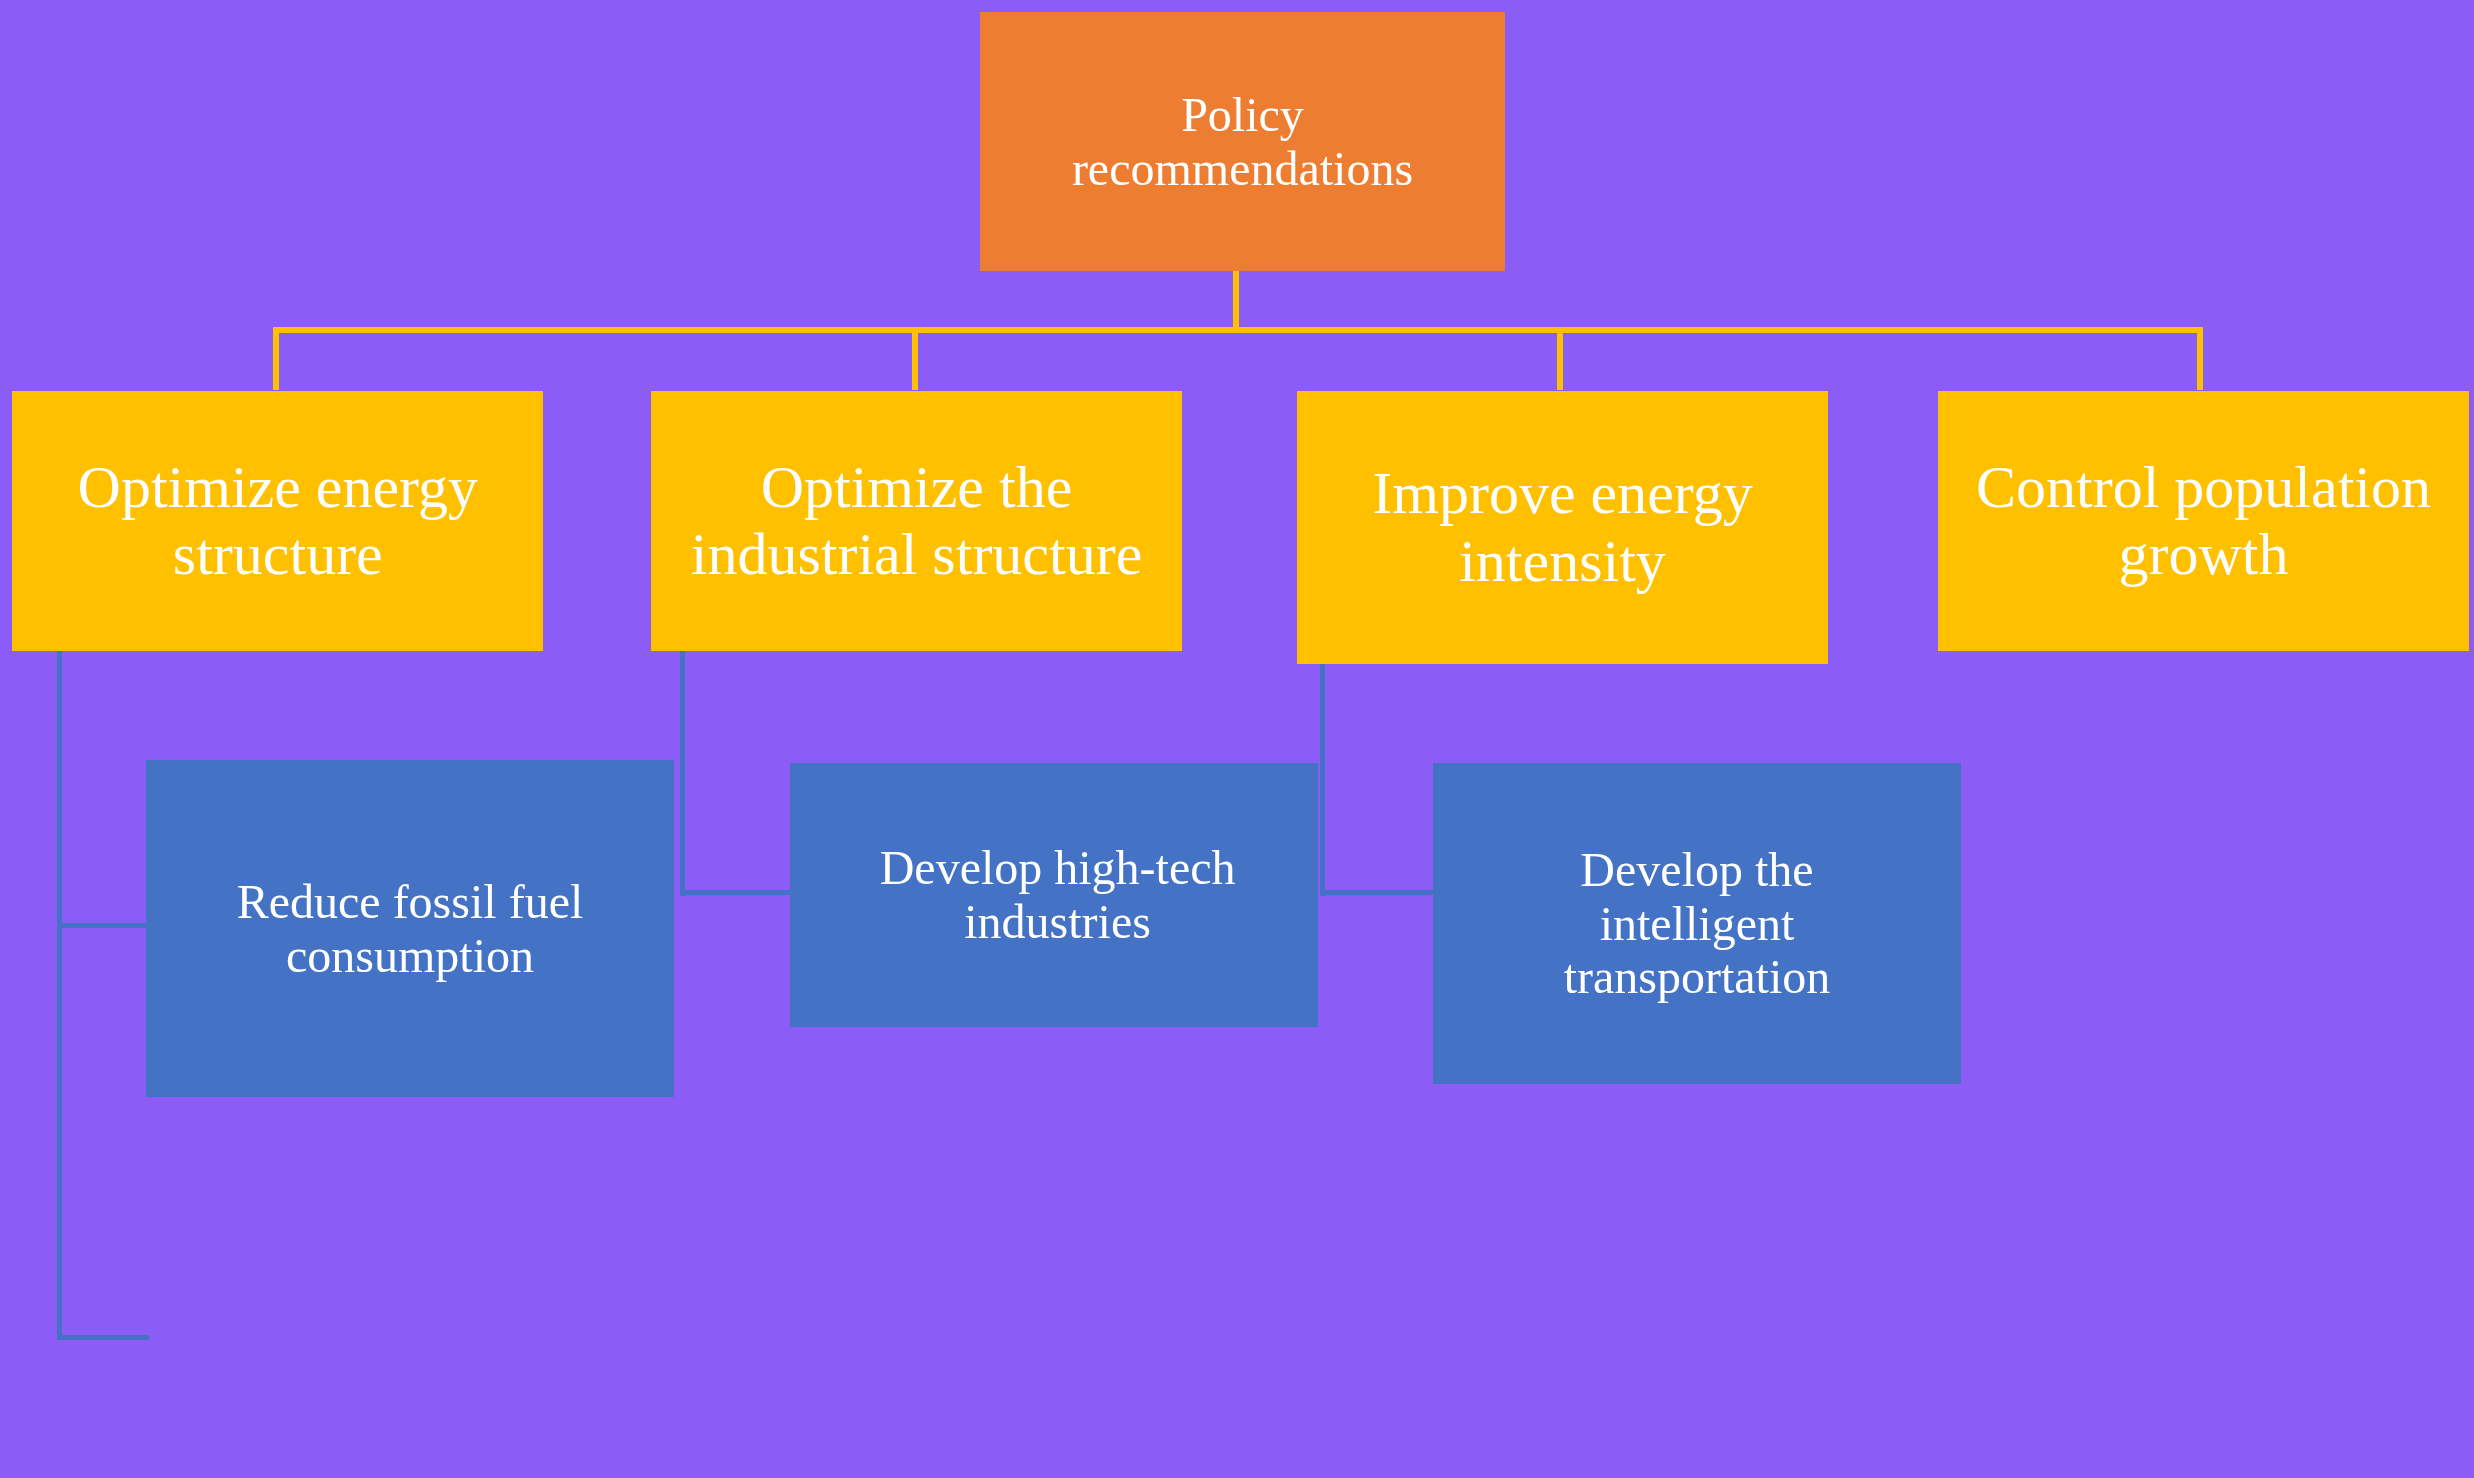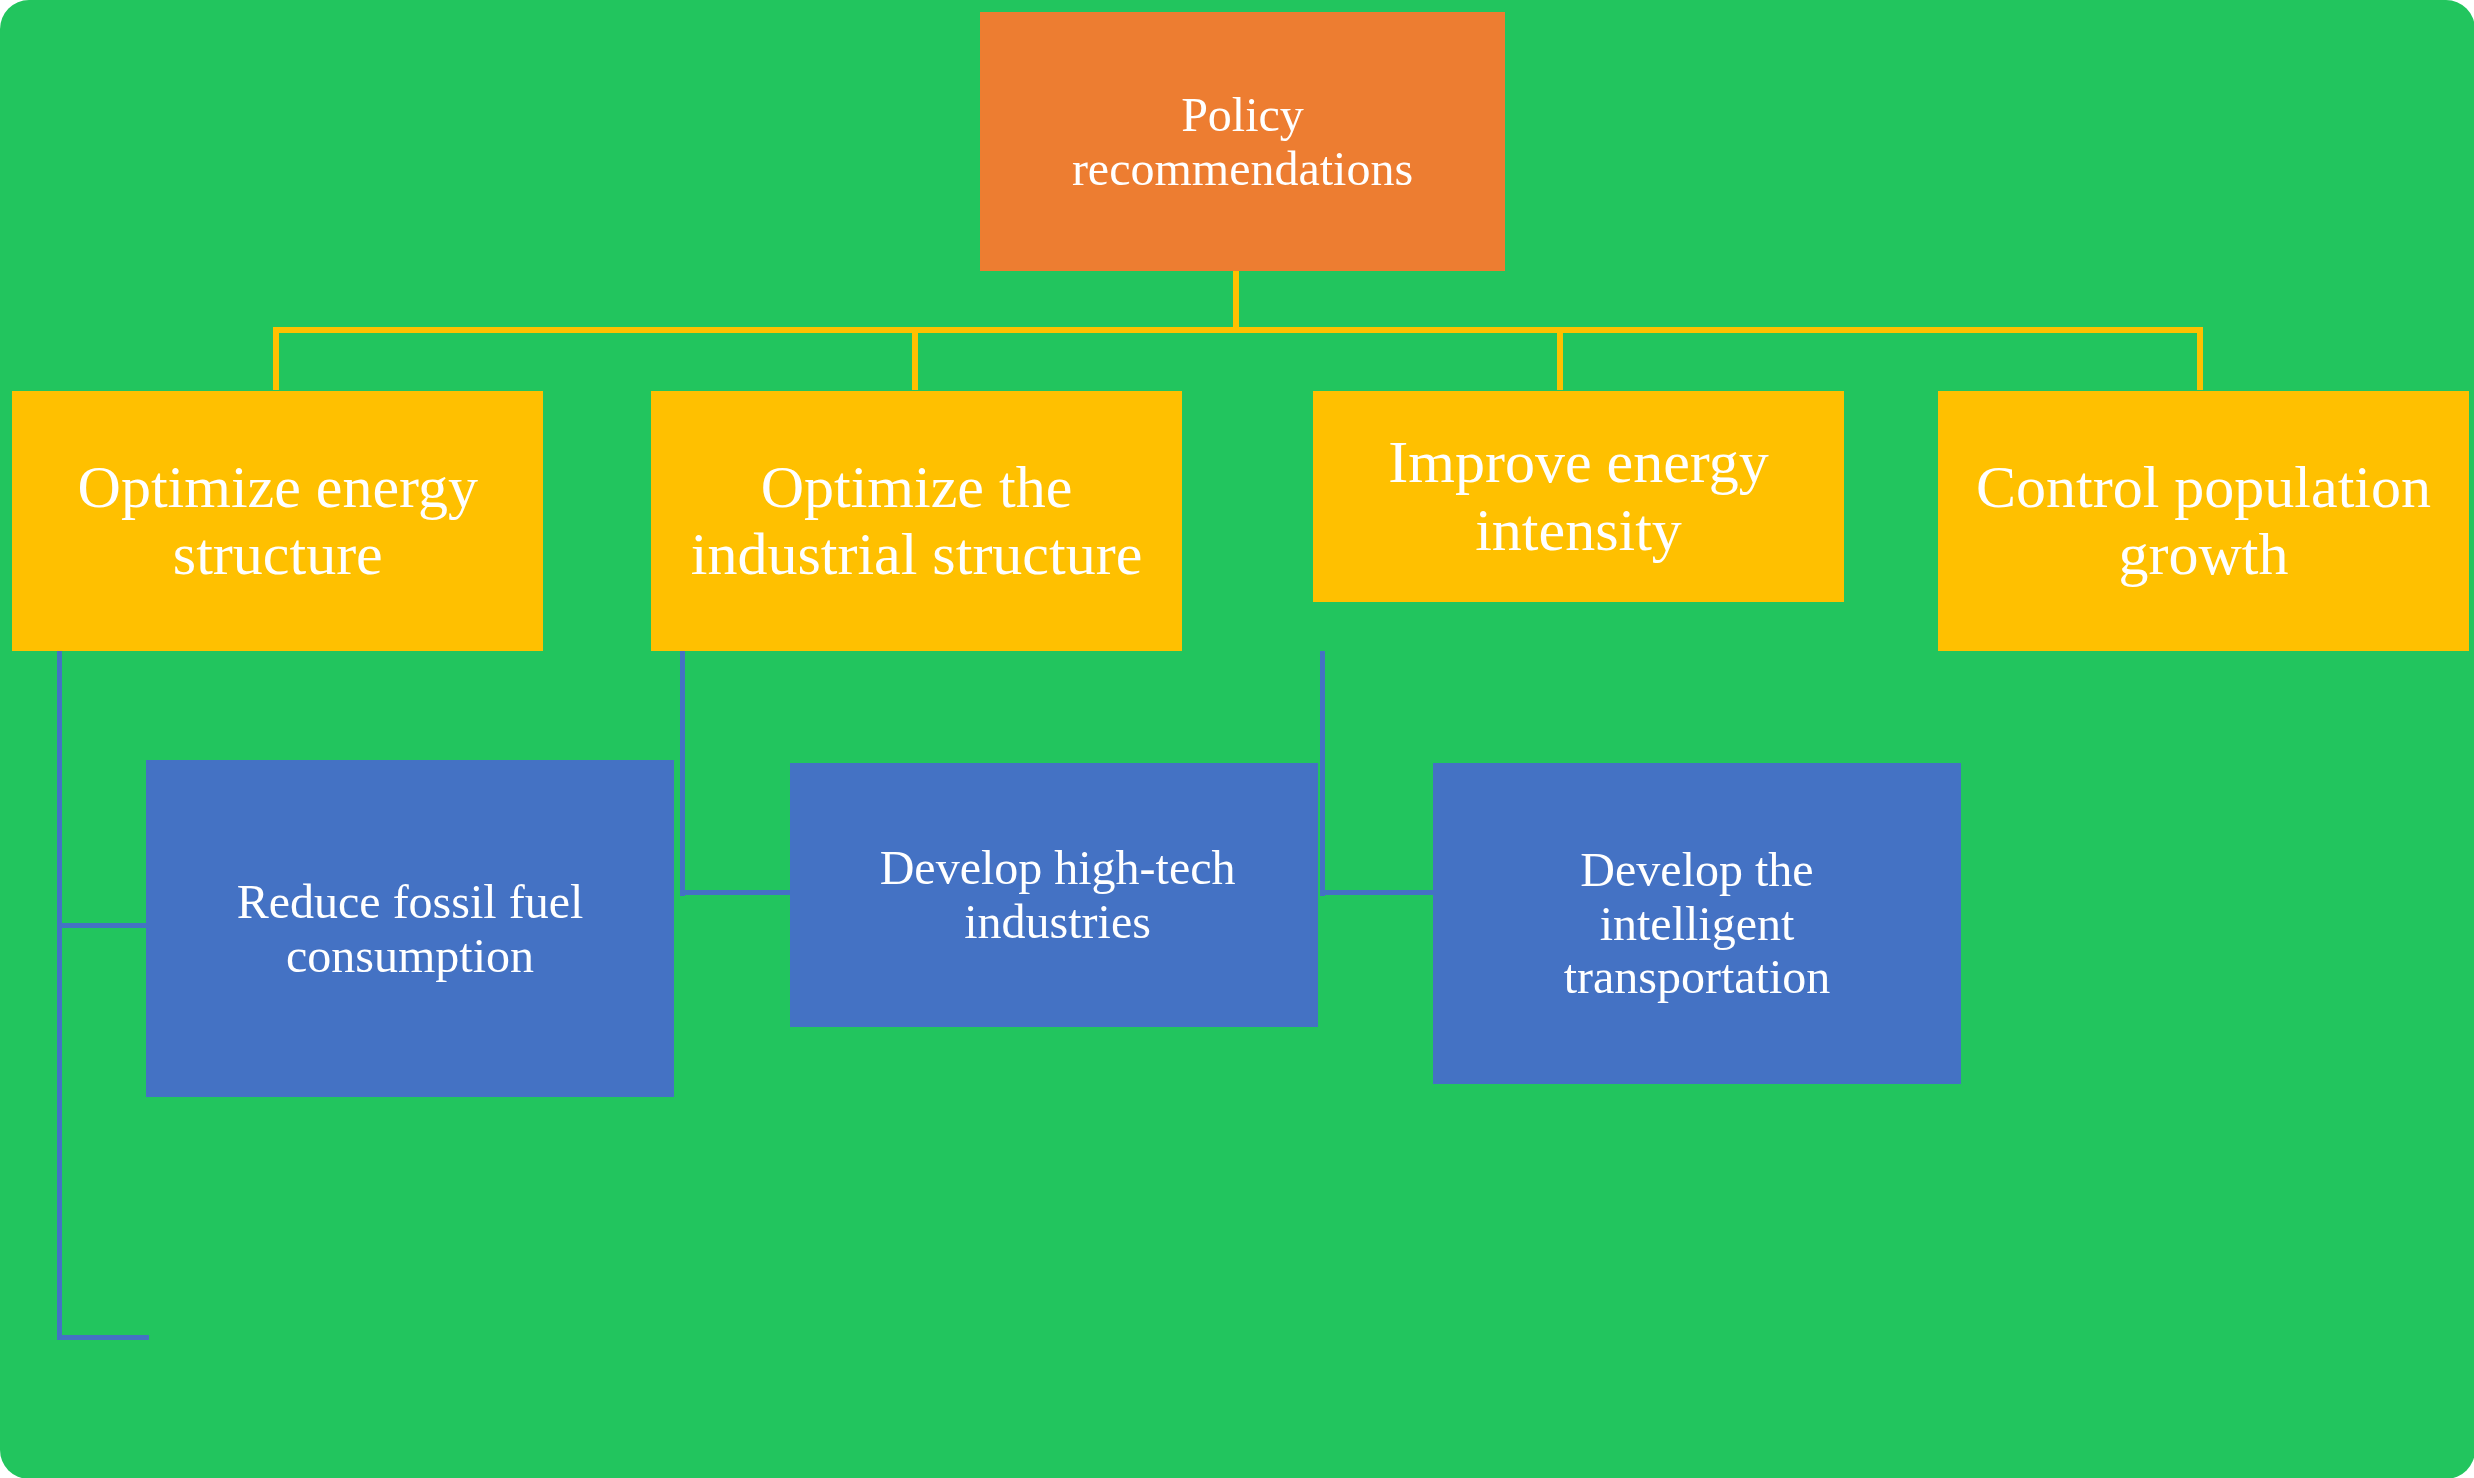--- a/index.html
+++ b/index.html
@@ -4,24 +4,23 @@
 <style>
   html, body {
     margin: 0;
     padding: 0;
     background: #ffffff;
   }
   #canvas {
     position: relative;
     width: 2475px;
     height: 1479px;
-    background: #22c55e;
+    background: #8b5cf6;
     overflow: hidden;
     font-family: "Liberation Serif", "DejaVu Serif", serif;
-    border-radius: 29px;
   }
   .node {
     position: absolute;
     box-sizing: border-box;
     display: flex;
     align-items: center;
     justify-content: center;
     text-align: center;
     color: #ffffff;
     line-height: 1.12;
@@ -73,21 +72,21 @@
 
   <div class="node node-root" style="left:980px; top:12.3px; width:525px; height:259px;">Policy
 recommendations</div>
 
   <div class="node node-level2" style="left:12.3px; top:391px; width:531px; height:260px;">Optimize energy
 structure</div>
 
   <div class="node node-level2" style="left:651px; top:391px; width:531px; height:260px;">Optimize the
 industrial structure</div>
 
-  <div class="node node-level2" style="left:1297px; top:391px; width:531px; height:211px;margin-left:16px;">Improve energy
+  <div class="node node-level2" style="left:1297px; top:391px; width:531px; height:273px;">Improve energy
 intensity</div>
 
   <div class="node node-level2" style="left:1938px; top:391px; width:531px; height:260px;">Control population
 growth</div>
 
   <div class="node node-level3" style="left:146px; top:760px; width:528px; height:337px;">Reduce fossil fuel
 consumption</div>
 
 
   <div class="node node-level3" style="left:790px; top:763px; width:528px; height:264px;padding-left:18px;">Develop high-tech

